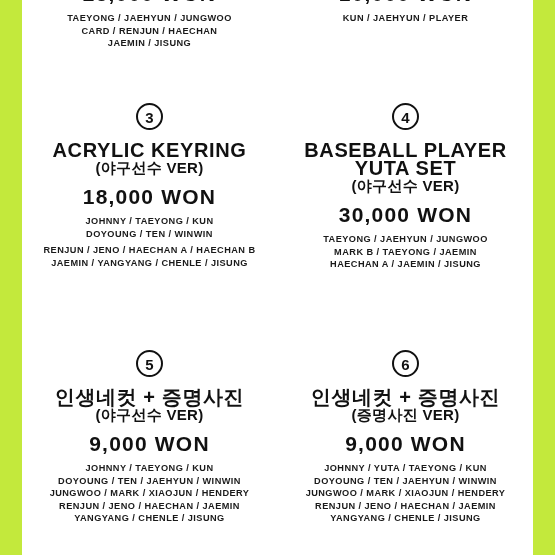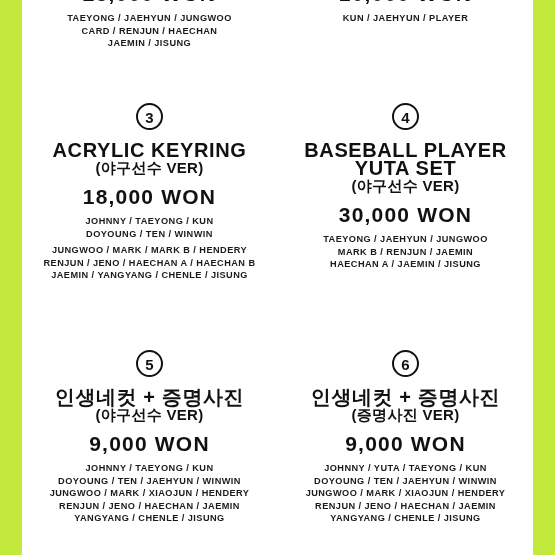--- a/index.html
+++ b/index.html
@@ -109,35 +109,34 @@
 
     <div class="cell col-left row2">
       <div class="num-badge">3</div>
       <div class="title">ACRYLIC KEYRING</div>
       <div class="subtitle">(야구선수 VER)</div>
       <div class="price">18,000 WON</div>
       <div class="members">
         <div>JOHNNY / TAEYONG / KUN</div>
         <div>DOYOUNG / TEN / WINWIN</div>
         <div class="gap-line"></div>
-        <div>JUNGWOO / MARK / MARK B / HENDERY</div>
         <div>RENJUN / JENO / HAECHAN A / HAECHAN B</div>
         <div>JAEMIN / YANGYANG / CHENLE / JISUNG</div>
       </div>
     </div>
 
     <div class="cell col-right row2">
       <div class="num-badge">4</div>
       <div class="title">BASEBALL PLAYER</div>
       <div class="title">YUTA SET</div>
       <div class="subtitle">(야구선수 VER)</div>
       <div class="price">30,000 WON</div>
       <div class="members">
         <div>TAEYONG / JAEHYUN / JUNGWOO</div>
-        <div>MARK B / RENJUN / JAEMIN</div>
+        <div>MARK B / TAEYONG / JAEMIN</div>
         <div>HAECHAN A / JAEMIN / JISUNG</div>
       </div>
     </div>
 
     <div class="cell col-left row3">
       <div class="num-badge">5</div>
       <div class="title">인생네컷 + 증명사진</div>
       <div class="subtitle">(야구선수 VER)</div>
       <div class="price">9,000 WON</div>
       <div class="members">

